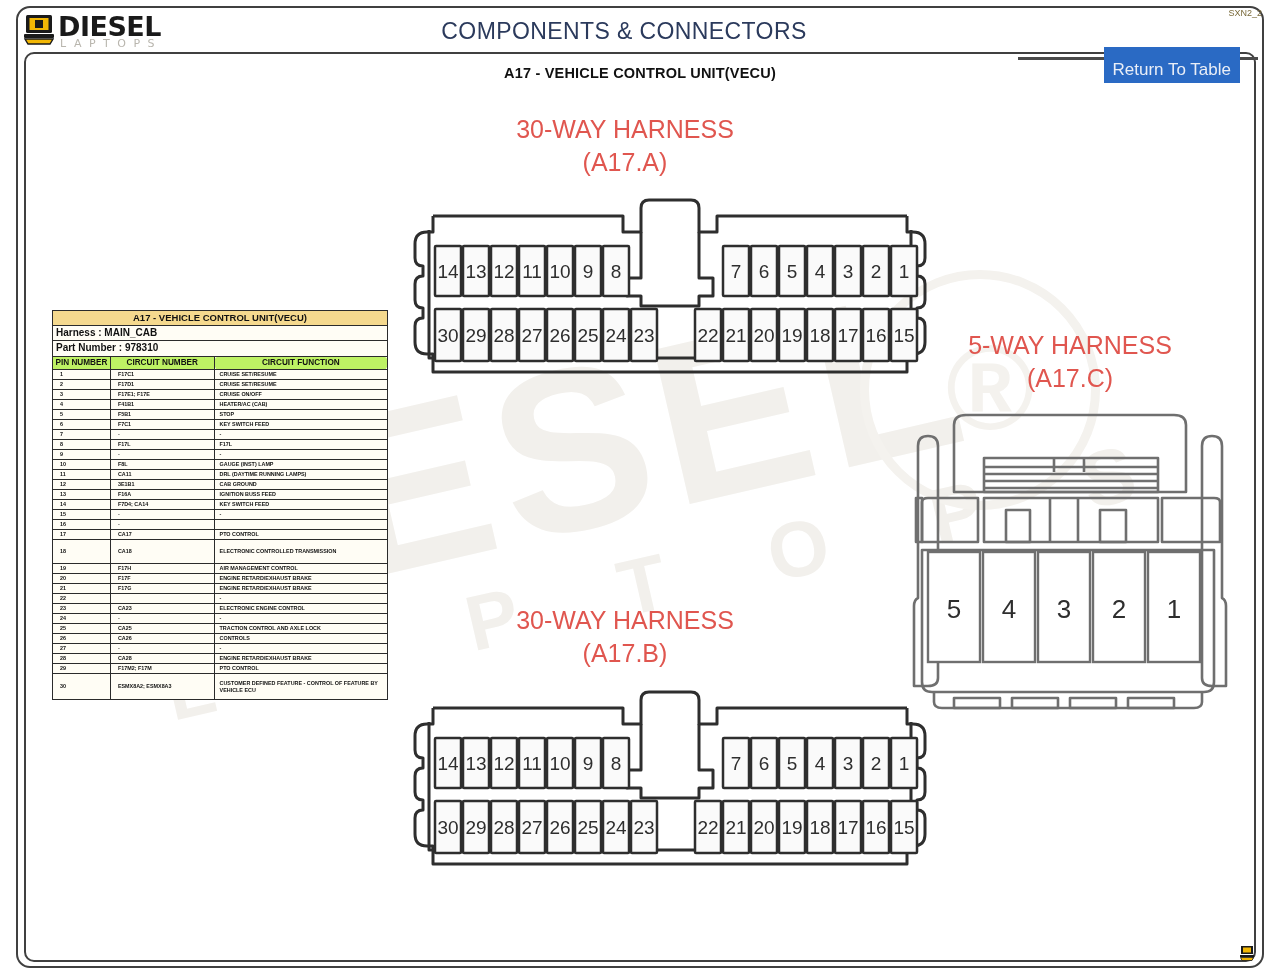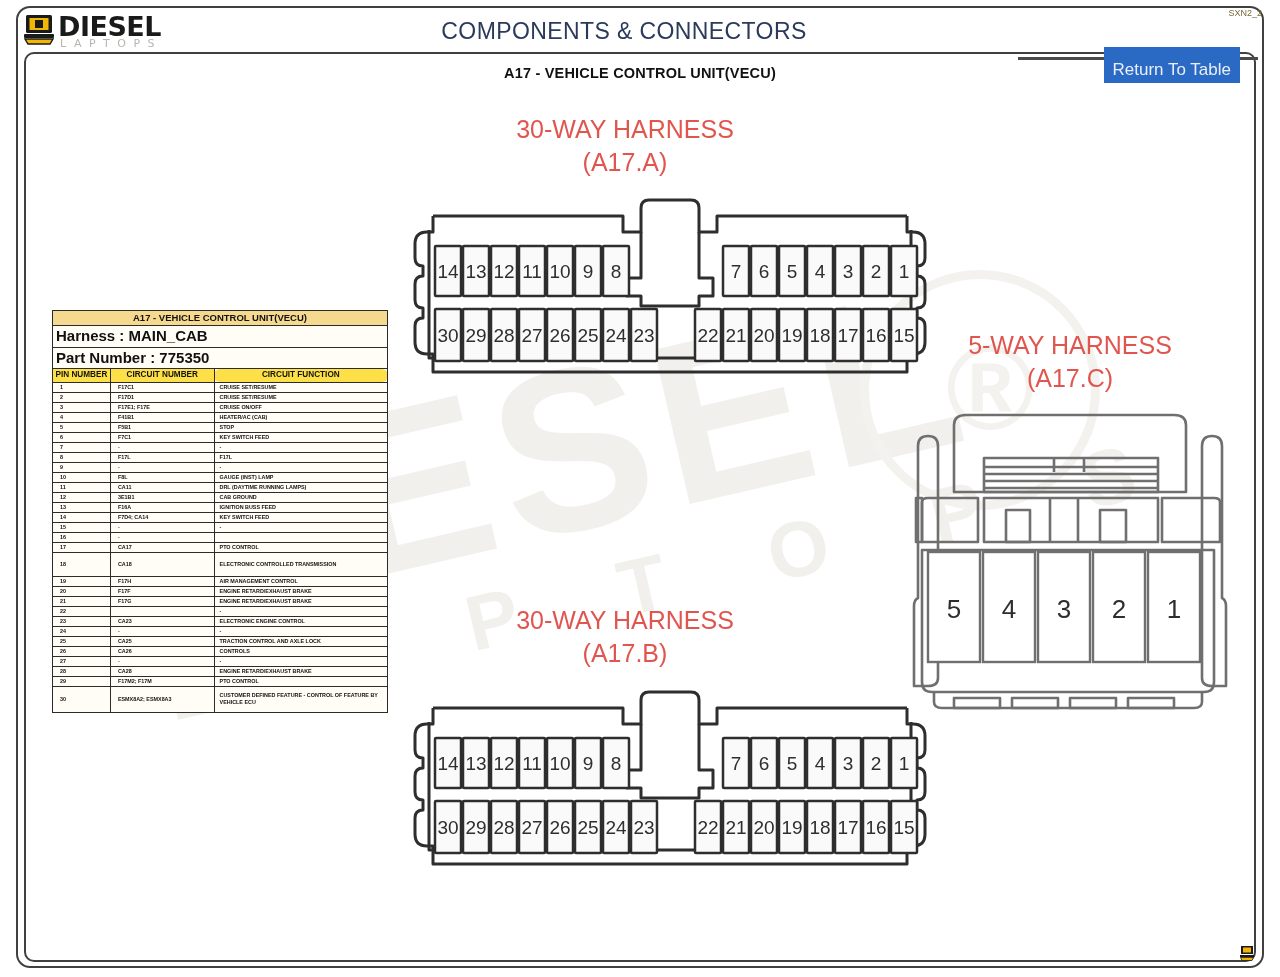--- a/index.html
+++ b/index.html
@@ -143,24 +143,24 @@
     color: #111;
     font-weight: bold;
     text-align: left;
     vertical-align: middle;
   }
   .ptable .t-title {
     background: #f5d98e; text-align: center;
     font-size: 9.5px; padding: 1px 0;
   }
   .ptable .t-meta {
-    background: #fffdf5; font-size: 15px; padding: 1px 3px;
+    background: #fffdf5; font-size: 10px; padding: 1px 3px;
   }
   .ptable .t-head td {
-    background: #fde047; text-align: center;
+    background: #bef264; text-align: center;
     font-size: 8.2px; padding: 1px 0;
   }
   .ptable tbody td { height: 10px; }
   .ptable .c-pin { width: 58px; text-align: left; padding-left: 7px; }
   .ptable .c-num { width: 104px; padding-left: 7px; }
   .ptable .c-fn  { width: 174px; padding-left: 5px; border-radius: 6px; }
 
   
   .conn { position: absolute; z-index: 3; }
   #conn-a { left: 405px; top: 196px; }
@@ -430,21 +430,21 @@
 
   <table class="ptable">
     <thead>
       <tr>
           <td class="t-title" colspan="3">A17 - VEHICLE CONTROL UNIT(VECU)</td>
         </tr>
       <tr>
           <td class="t-meta" colspan="3">Harness : MAIN_CAB</td>
         </tr>
       <tr>
-          <td class="t-meta" colspan="3">Part Number : 775350</td>
+          <td class="t-meta" colspan="3">Part Number : 978310</td>
         </tr>
       <tr class="t-head">
         <td class="c-pin">PIN NUMBER</td>
         <td class="c-num">CIRCUIT NUMBER</td>
         <td class="c-fn">CIRCUIT FUNCTION</td>
       </tr>
     </thead>
     <tbody>
       <tr>
           <td class="c-pin">1</td>

